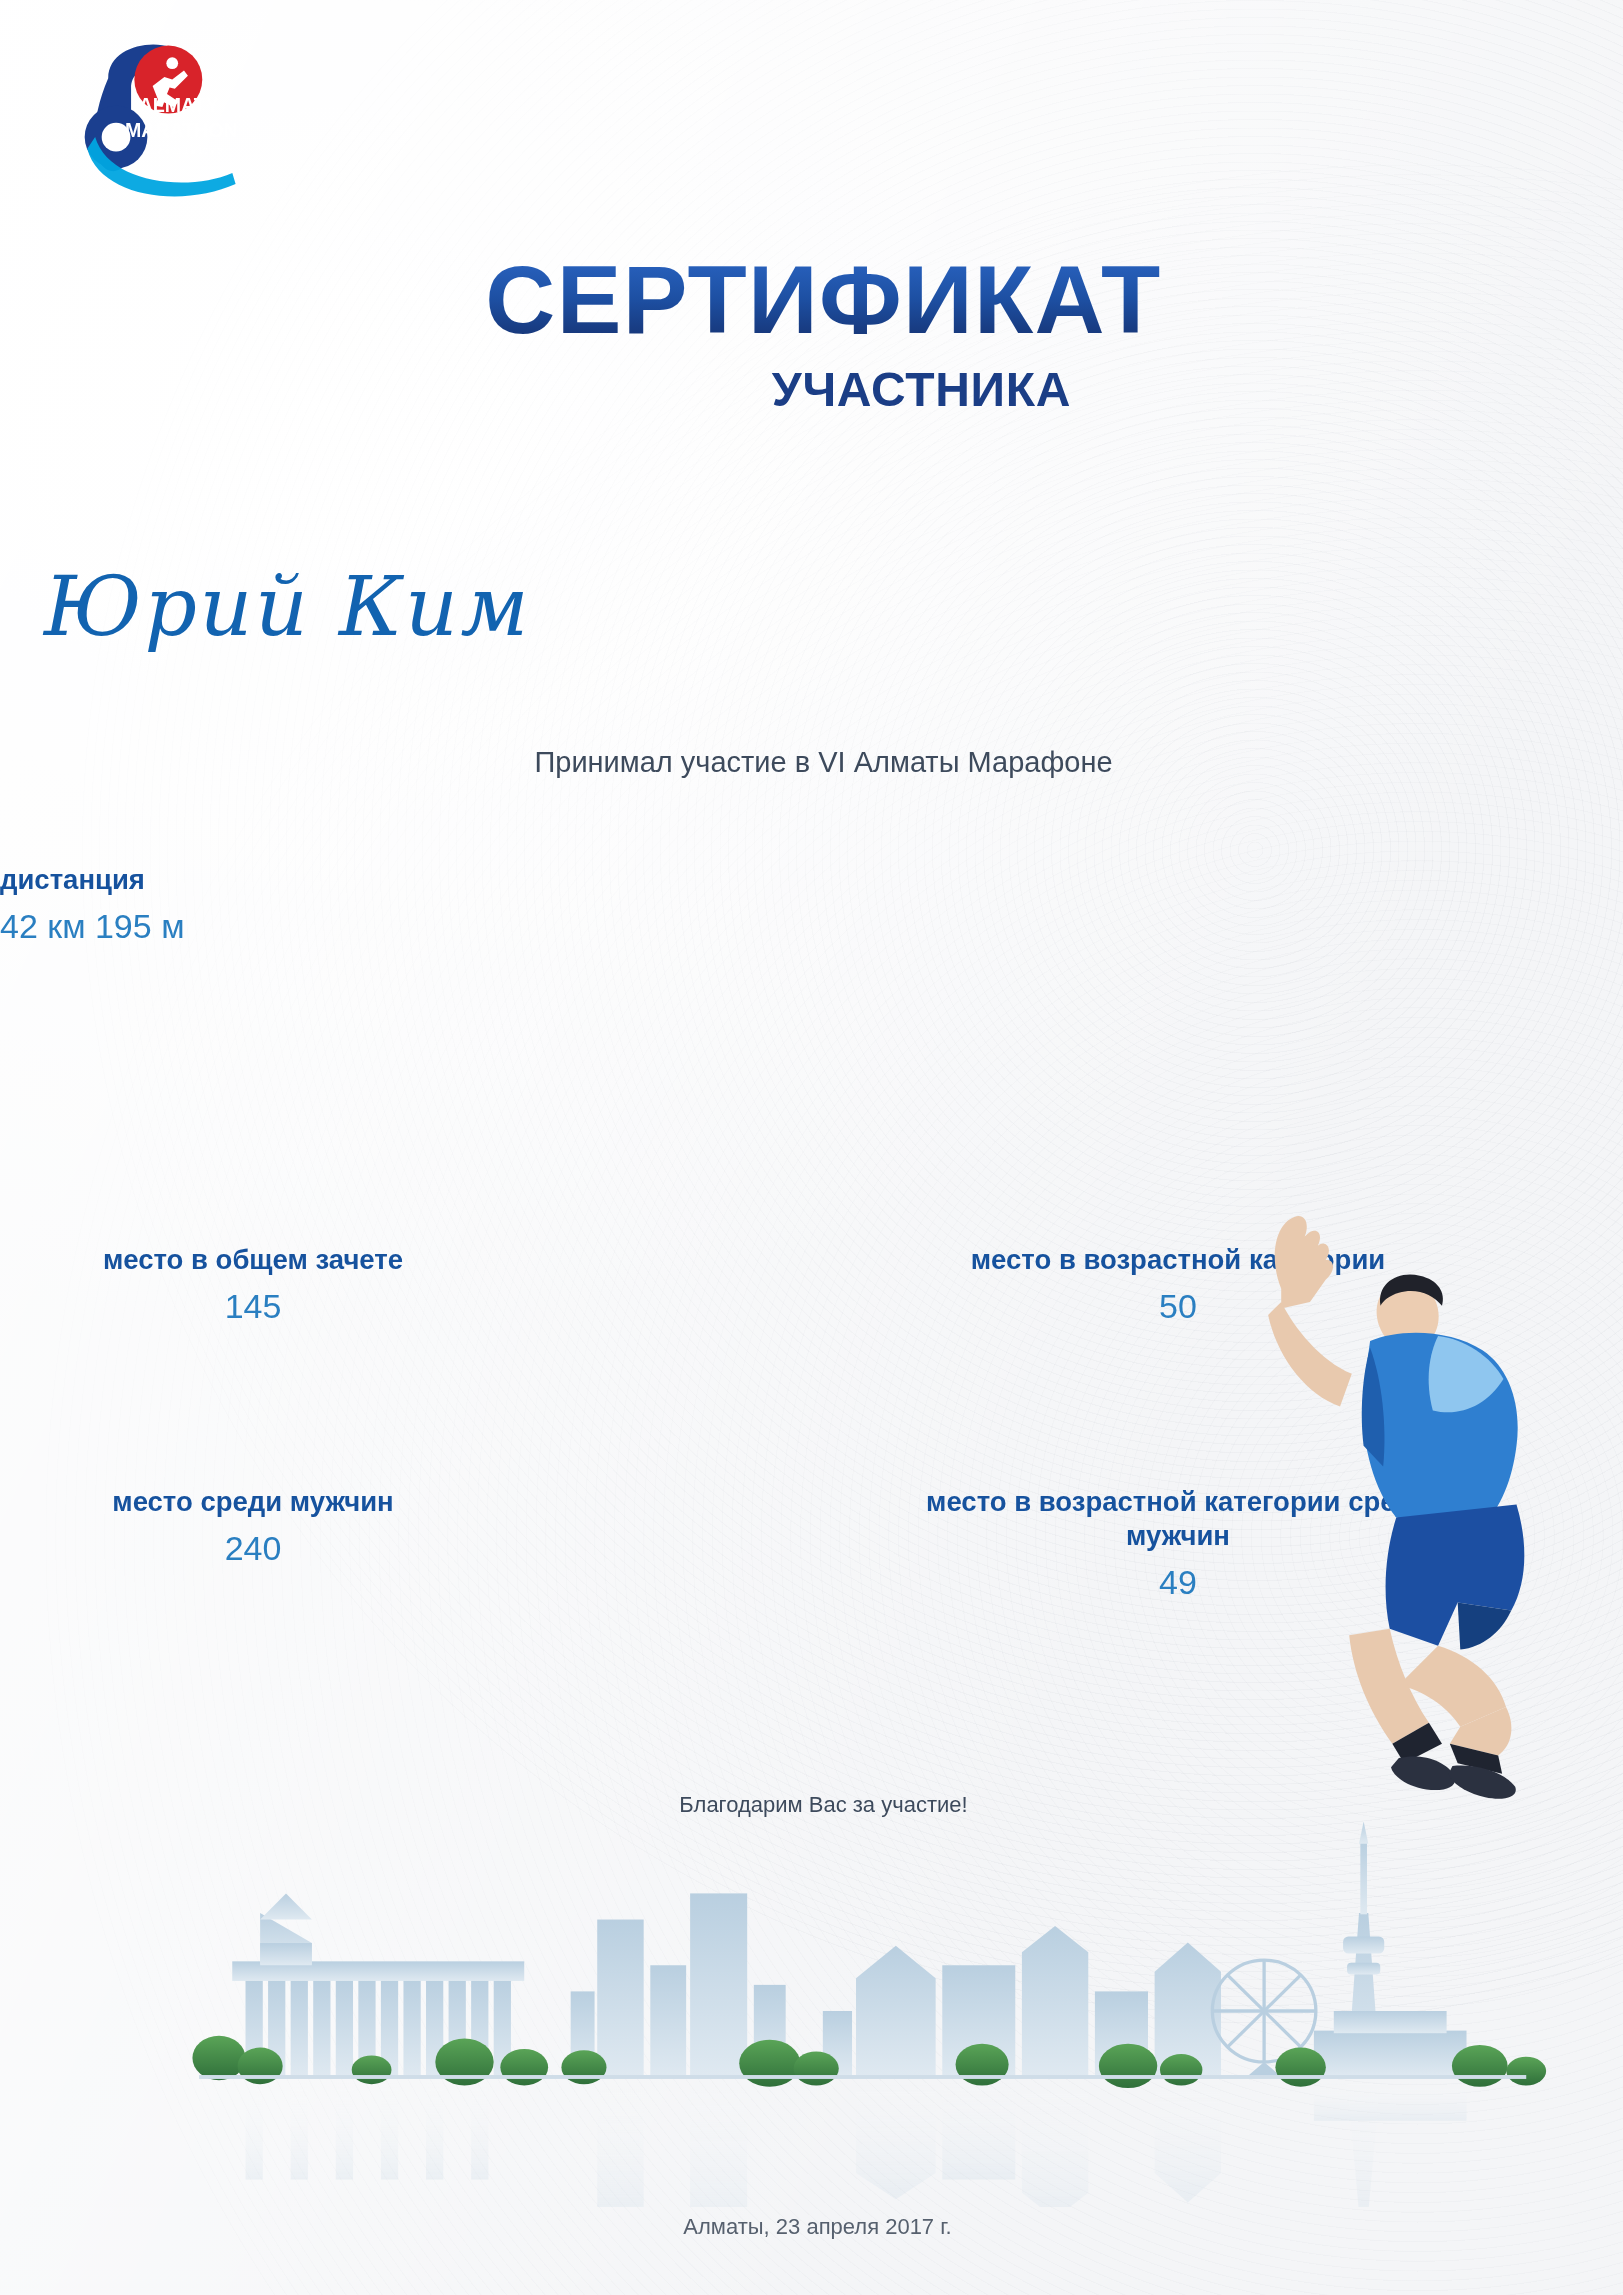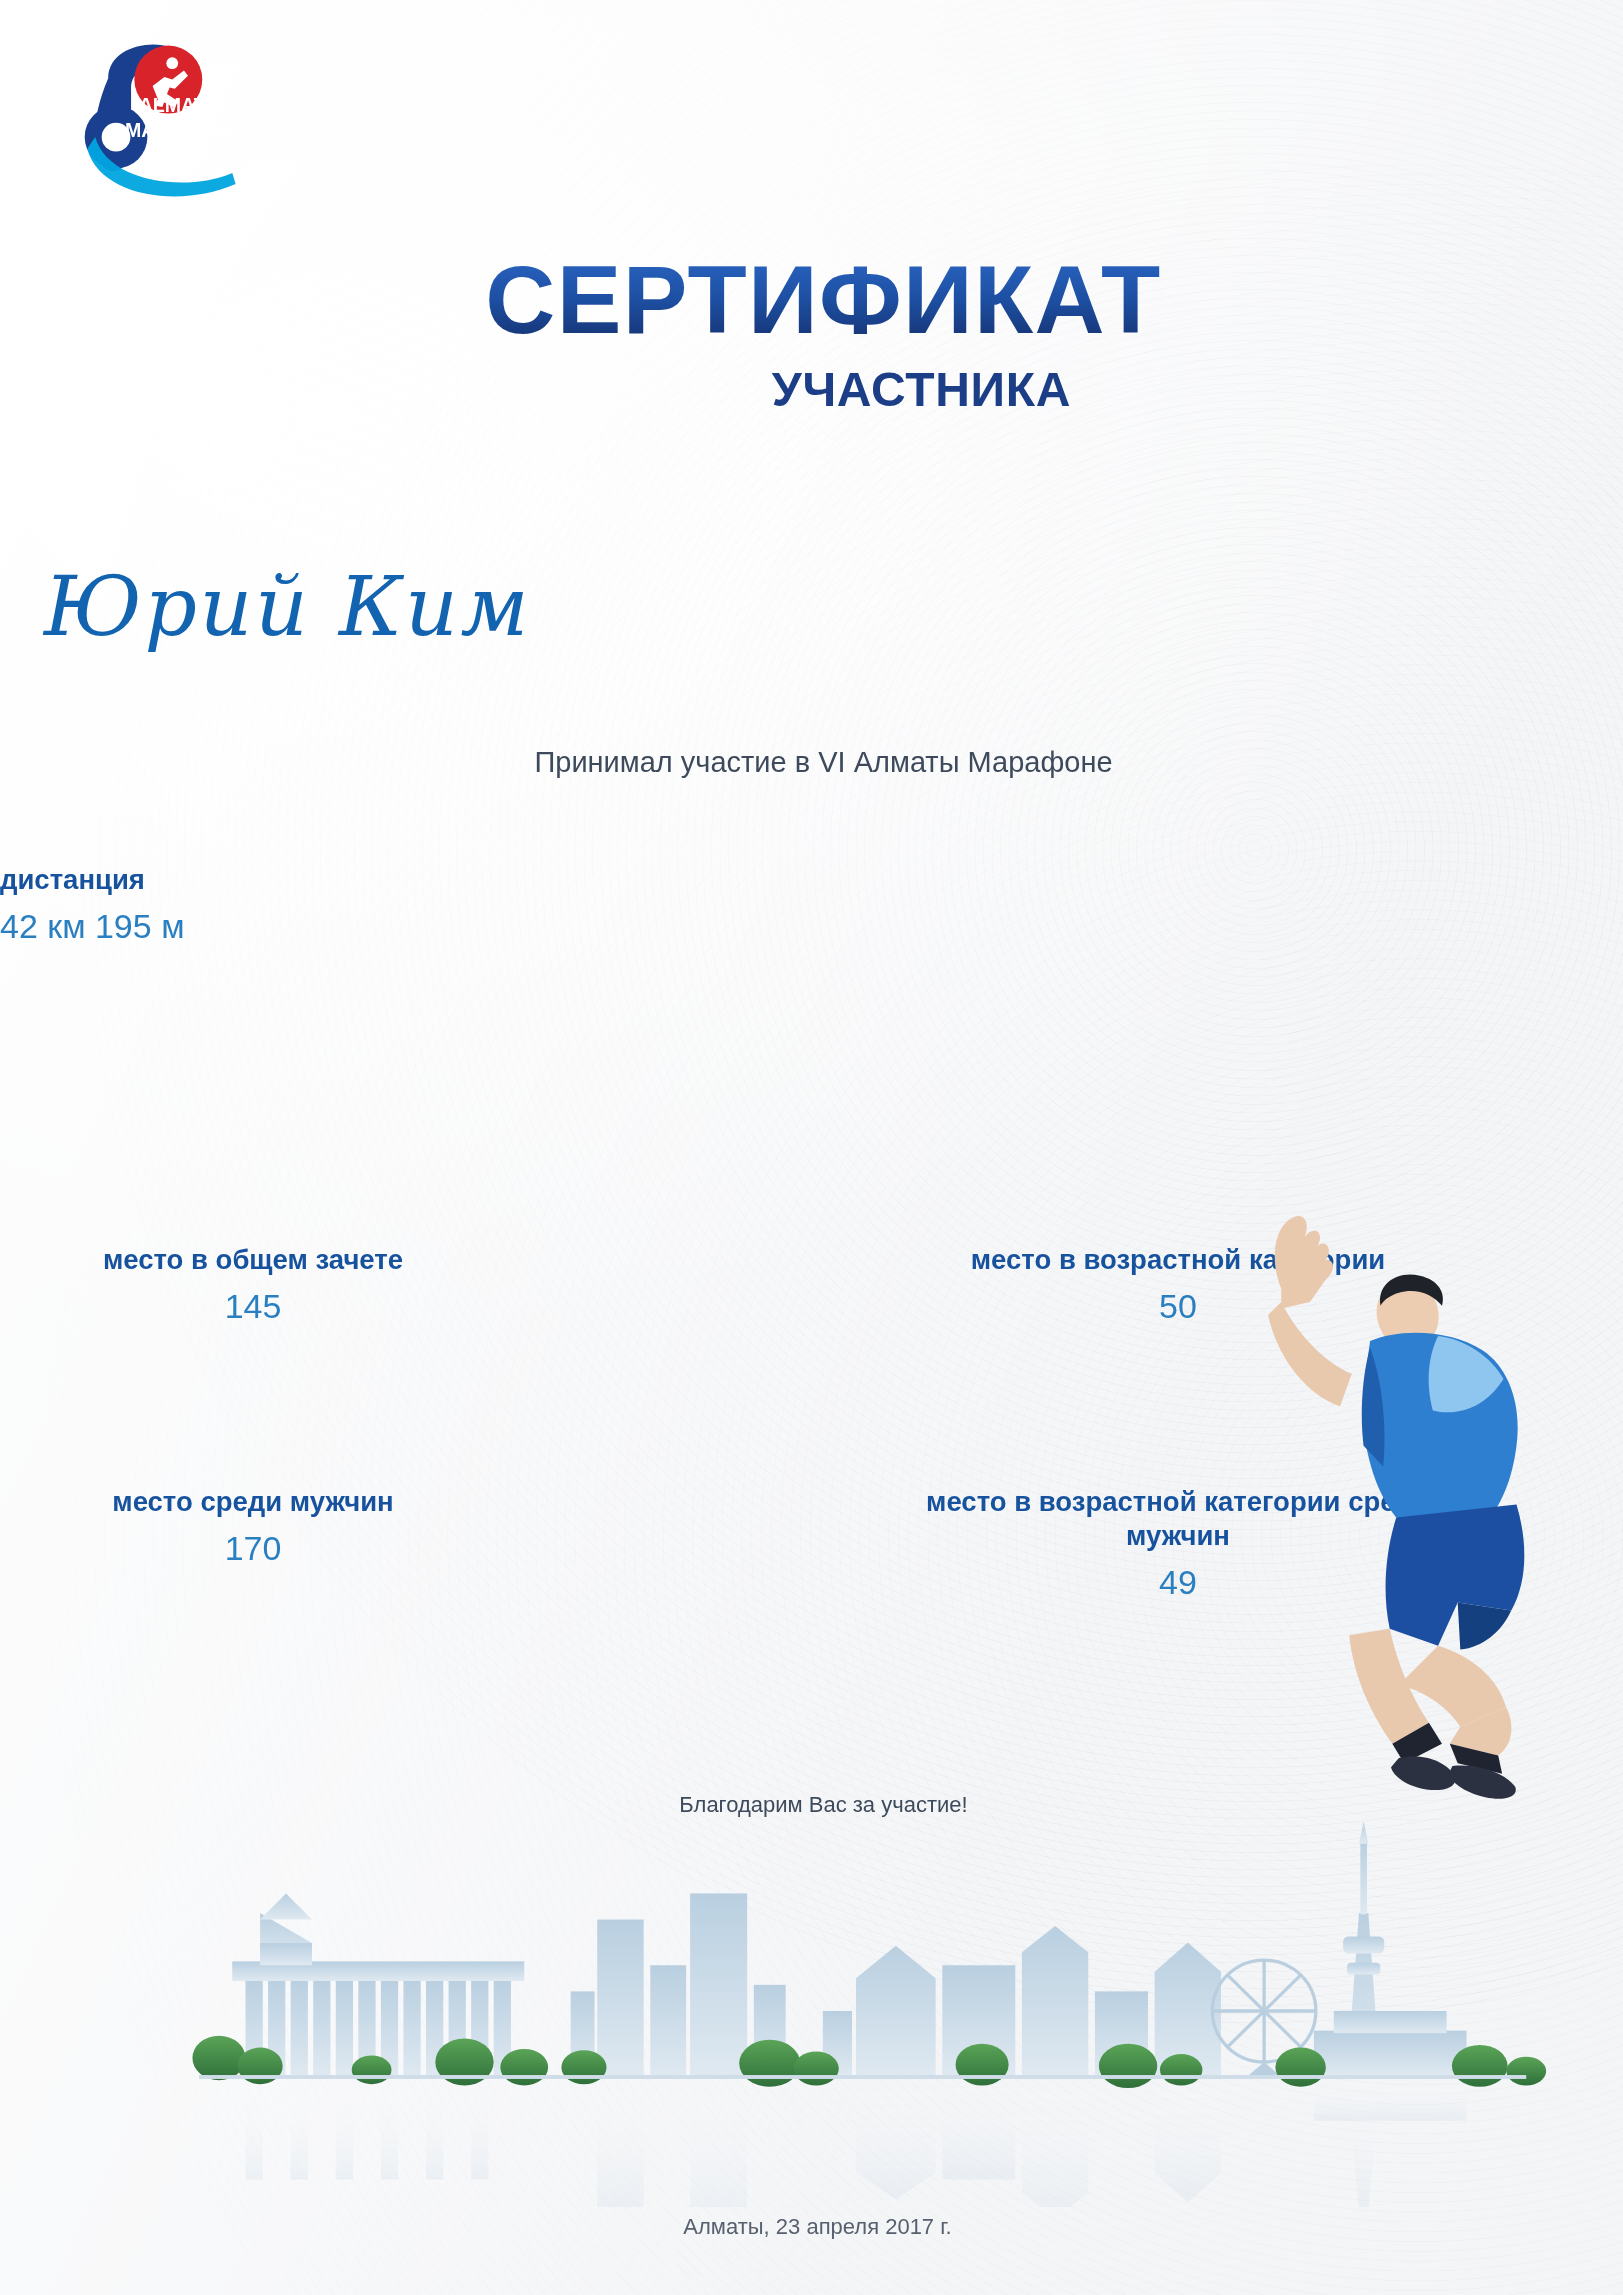--- a/index.html
+++ b/index.html
@@ -259,21 +259,21 @@
     </div>
     <div class="col right">
       <div class="stat-label">место в возрастной категории</div>
       <div class="stat-value">50</div>
     </div>
   </div>
 
   <div class="grid-row row-men">
     <div class="col left">
       <div class="stat-label">место среди мужчин</div>
-      <div class="stat-value">170</div>
+      <div class="stat-value">240</div>
     </div>
     <div class="col right">
       <div class="stat-label">место в возрастной категории среди мужчин</div>
       <div class="stat-value">49</div>
     </div>
   </div>
 
   <div class="runner">
     <svg viewBox="0 0 560 900" width="366" height="589" xmlns="http://www.w3.org/2000/svg">
       <g>

